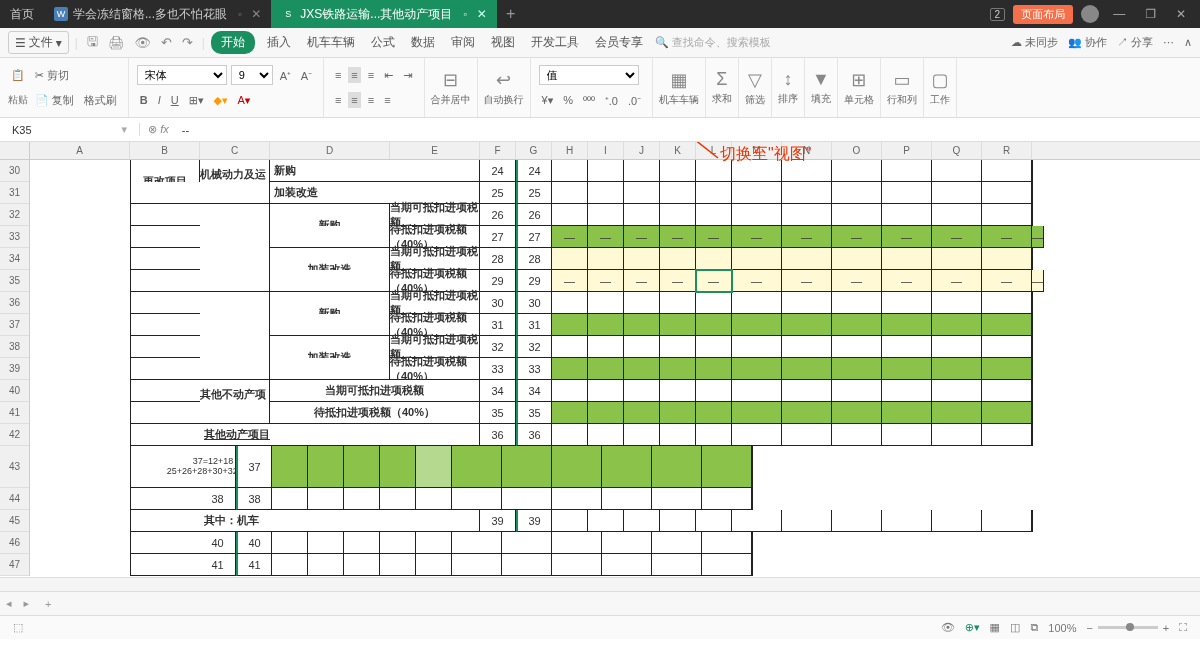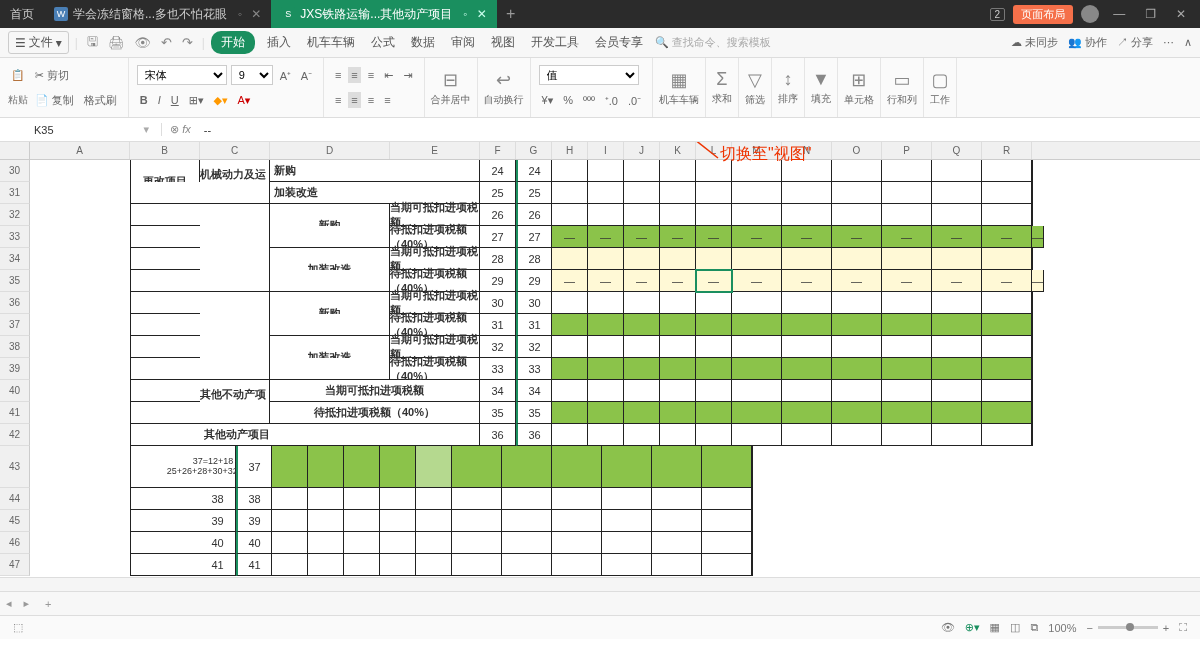--- a/index.html
+++ b/index.html
@@ -35,21 +35,21 @@
 .ribbon .group { border-right:1px solid #e5e5e5; padding:4px 8px; display:flex; flex-direction:column; justify-content:center; gap:3px;}
 .ribbon .row { display:flex; align-items:center; gap:4px;}
 .ribbon .lbl { font-size:10px; color:#777;}
 .ribbon select, .ribbon input { border:1px solid #ccc; height:20px; font-size:11px; padding:0 3px; background:#fff;}
 .ribbon .btn { padding:2px 3px; color:#666;}
 .ribbon .vgroup { display:flex; flex-direction:column; align-items:center; justify-content:center; padding:4px 6px; border-right:1px solid #e5e5e5; font-size:10px; gap:2px;}
 .ribbon .vgroup .bigicon { font-size:18px; color:#888;}
 
 
 .fxbar { height:24px; border-bottom:1px solid #ddd; display:flex; align-items:center; font-size:11px;}
-.fxbar .namebox { width:140px; border-right:1px solid #ddd; padding:0 12px; display:flex; align-items:center; justify-content:space-between;margin-left:22px;}
+.fxbar .namebox { width:140px; border-right:1px solid #ddd; padding:0 12px; display:flex; align-items:center; justify-content:space-between;}
 .fxbar .fx { padding:0 8px; color:#888;}
 .fxbar .formula { flex:1; padding:0 5px; color:#333;}
 
 
 .sheet { position:relative; height:435px; overflow:hidden; background:#fff;}
 .colheads { display:flex; height:18px; background:#f0f0f0; border-bottom:1px solid #ccc; font-size:10px; color:#666;}
 .colheads .rh { width:30px; border-right:1px solid #ccc;}
 .colheads .ch { border-right:1px solid #ddd; text-align:center; line-height:18px;}
 .rows { }
 .row { display:flex; height:22px;}
@@ -518,21 +518,21 @@
         <div class="cell green" style="width: 50px;"></div>
         <div class="cell green" style="width: 50px;"></div>
         <div class="cell green" style="width: 50px;"></div>
         <div class="cell green" style="width: 50px;"></div>
         <div class="cell green"></div>
       </div>
       <div class="row">
         <div class="rowhead">42</div>
         <div class="cell" style="width: 100px; border: none;"></div>
         <div class="cell lb" style="width: 70px; border-right: none;"></div>
-        <div class="cell bold" style="width: 280px; justify-content: flex-start; padding-left: 4px;">其他动产项目</div>
+        <div class="cell bold" style="width: 280px; justify-content: flex-start; padding-left: 4px; text-decoration: underline;">其他动产项目</div>
         <div class="cell" style="width: 36px;">36</div>
         <div class="cell" style="width: 36px; border-left: 2px solid rgb(26, 143, 95);">36</div>
         <div class="cell" style="width: 36px;"></div>
         <div class="cell" style="width: 36px;"></div>
         <div class="cell" style="width: 36px;"></div>
         <div class="cell" style="width: 36px;"></div>
         <div class="cell" style="width: 36px;"></div>
         <div class="cell" style="width: 50px;"></div>
         <div class="cell" style="width: 50px;"></div>
         <div class="cell" style="width: 50px;"></div>
@@ -576,20 +576,21 @@
         <div class="cell" style="width: 50px;"></div>
         <div class="cell" style="width: 50px;"></div>
         <div class="cell" style="width: 50px;"></div>
         <div class="cell" style="width: 50px;"></div>
         <div class="cell"></div>
       </div>
       <div class="row">
         <div class="rowhead">45</div>
         <div class="cell" style="width: 100px; border: none;"></div>
         <div class="cell lb" style="width: 70px; border-right: none;"></div>
+        <div class="cell bold" style="width: 280px; justify-content: flex-start; padding-left: 4px;">其中：机车</div>
         <div class="cell" style="width: 36px;">39</div>
         <div class="cell" style="width: 36px; border-left: 2px solid rgb(26, 143, 95);">39</div>
         <div class="cell" style="width: 36px;"></div>
         <div class="cell" style="width: 36px;"></div>
         <div class="cell" style="width: 36px;"></div>
         <div class="cell" style="width: 36px;"></div>
         <div class="cell" style="width: 36px;"></div>
         <div class="cell" style="width: 50px;"></div>
         <div class="cell" style="width: 50px;"></div>
         <div class="cell" style="width: 50px;"></div>

